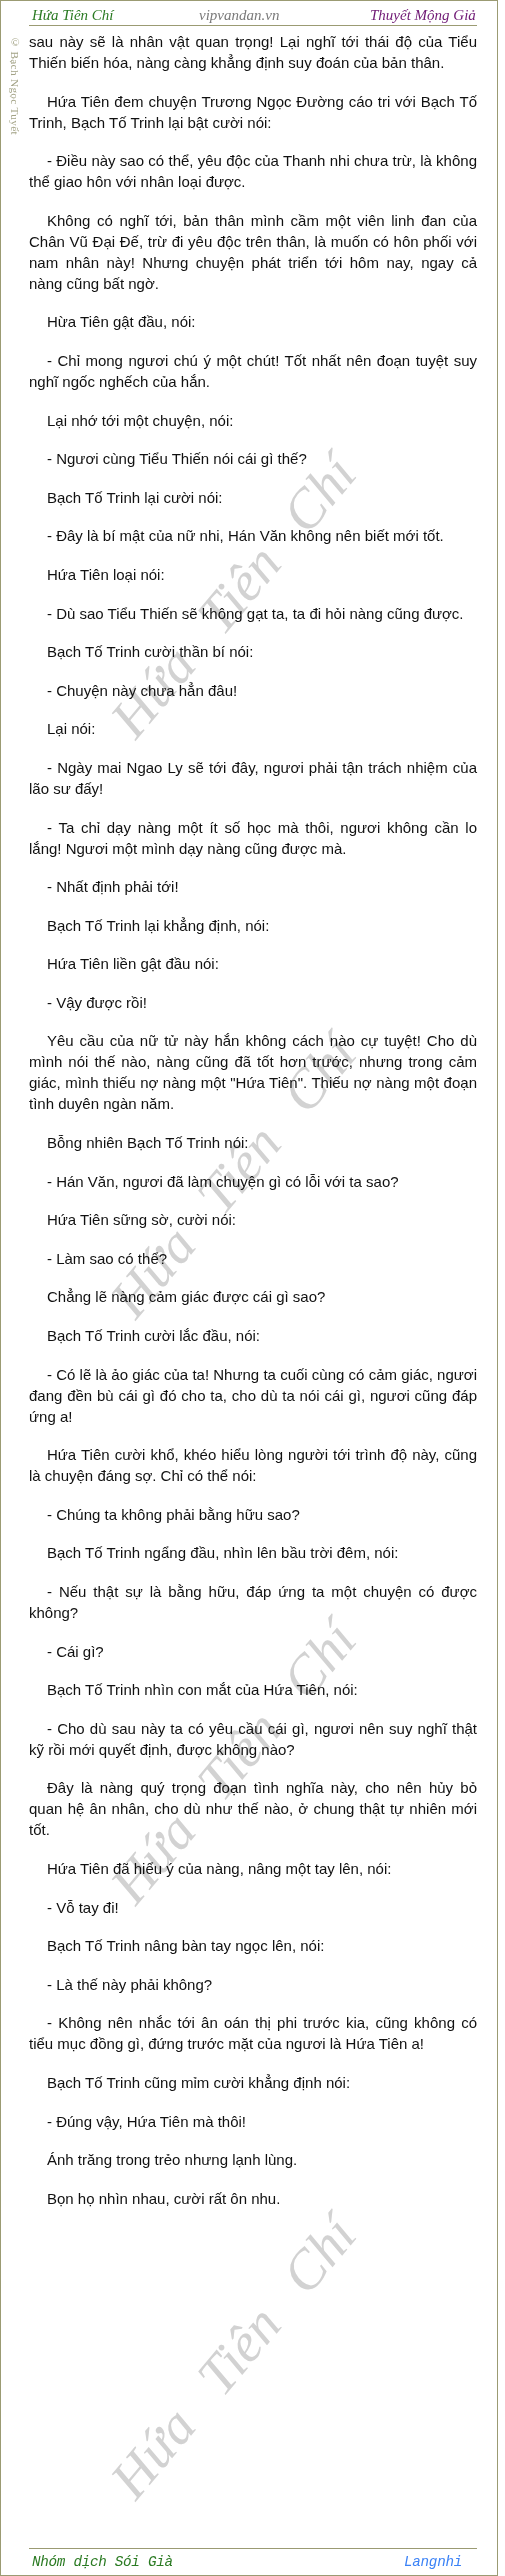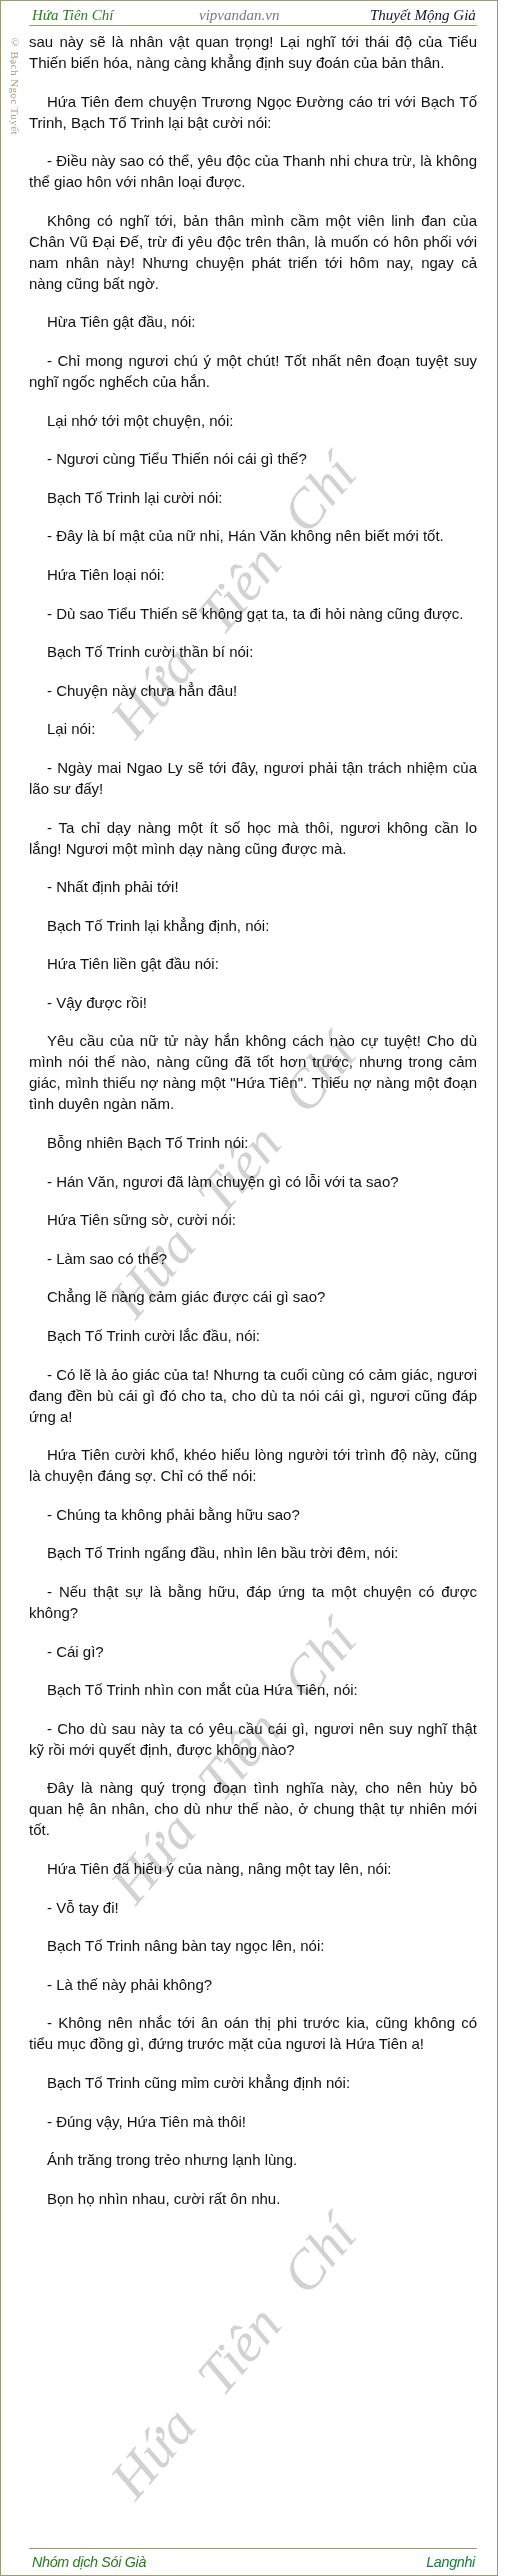--- a/index.html
+++ b/index.html
@@ -12,21 +12,21 @@
     background: #ffffff;
     overflow: hidden;
   }
   .header {
     position: absolute; left: 28px; top: 3.6px; width: 448px; height: 21.4px;
     font-family: "Liberation Serif", "DejaVu Serif", serif;
     font-style: italic; font-size: 15px; line-height: 21.4px;
   }
   .header .h-left { position: absolute; left: 3px; top: 0; color: #2a7a22; }
   .header .h-center { position: absolute; left: 170px; top: 0; color: #7a7a7a; }
-  .header .h-right { position: absolute; right: 1.2px; top: 0; color: #0f172a; }
+  .header .h-right { position: absolute; right: 1.2px; top: 0; color: #701a75; }
   .rule { position: absolute; left: 28px; width: 448px; height: 1.2px; background: #9b9b73; }
   .rule.top { top: 24px; }
   .rule.bottom { top: 2547px; }
   .copyright {
     position: absolute; left: 8.3px; top: 35px;
     writing-mode: vertical-rl;
     font-family: "Liberation Serif", "DejaVu Serif", serif;
     font-size: 11.3px; color: #a3a386; letter-spacing: 0.3px;
     white-space: nowrap;
   }
@@ -40,25 +40,25 @@
   .watermark {
     position: absolute; z-index: 1;
     font-family: "Liberation Serif", "DejaVu Serif", serif;
     font-style: italic; font-size: 55px; color: #d2d2d2;
     white-space: nowrap; word-spacing: 24px;
     transform: translate(-50%, -50%) rotate(-50deg);
     pointer-events: none;
   }
   .footer {
     position: absolute; left: 28px; top: 2551px; width: 448px; height: 20px;
-    font-family: Liberation Sans, sans-serif;
+    font-family: Liberation Mono, monospace;
     font-style: italic; font-size: 14.3px; line-height: 20px;
   }
   .footer .f-left { position: absolute; left: 3px; top: 0; color: #2a7a22; letter-spacing: -0.3px; }
-  .footer .f-right { position: absolute; right: 2px; top: 0; color: #15803d; letter-spacing: -0.3px; }
+  .footer .f-right { position: absolute; right: 15px; top: 0; color: #3b82f6; letter-spacing: -0.3px; }
 </style>
 </head>
 <body>
 
 <div class="page">
 
   <div class="header">
     <span class="h-left">Hứa Tiên Chí</span>
     <span class="h-center">vipvandan.vn</span>
     <span class="h-right">Thuyết Mộng Giả</span>

